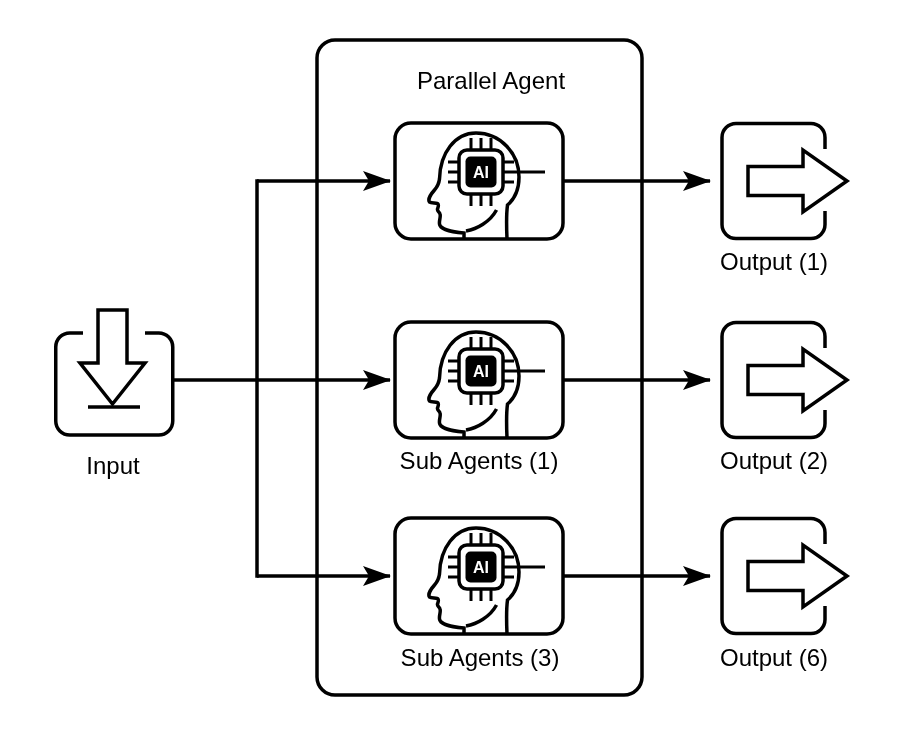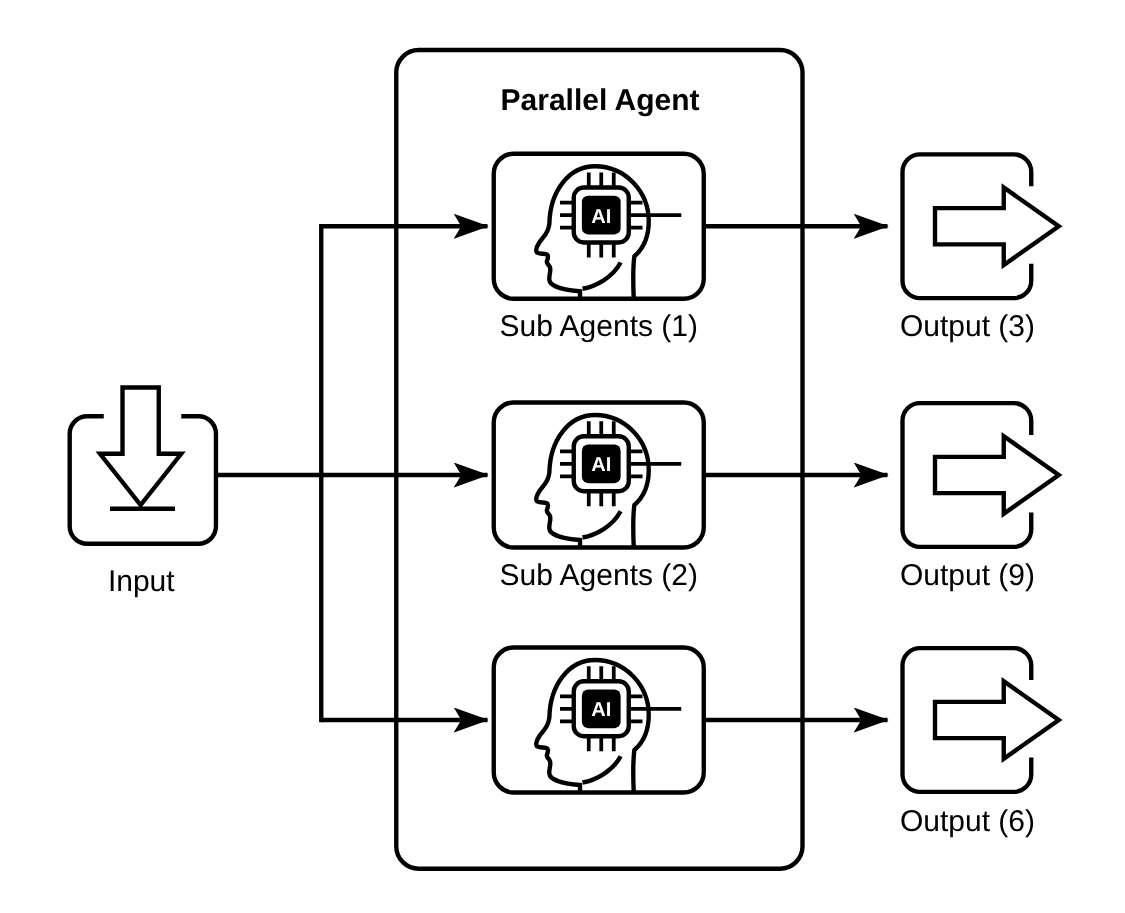--- a/index.html
+++ b/index.html
@@ -6,21 +6,21 @@
   .canvas{
     position:relative;width:900px;height:730px;background:#ffffff;
     overflow:hidden;font-family:"Liberation Sans",sans-serif;
   }
   .layer{position:absolute;left:0;top:0;}
   .node{position:absolute;}
   .lbl{
     position:absolute;transform:translate(-50%,-50%);
     font-size:24px;color:#000;white-space:nowrap;line-height:1;
   }
-  .ttl{font-weight:bold;}
+  .ttl{font-weight:normal;margin-left:11px;}
   svg text.chip-txt{
     font-family:"Liberation Sans",sans-serif;font-weight:bold;font-size:16px;fill:#fff;
   }
   .stroke{stroke:#000;stroke-width:3.5;fill:none;}
   .thin{stroke:#000;stroke-width:3;fill:none;}
 </style>
 </head>
 <body>
 
 <div class="canvas">
@@ -69,72 +69,72 @@
       <path d="M71 108 C82 106 95 99 101.5 87" class="stroke"></path>
       <path d="M76 27 V15 M86 27 V15 M96 27 V15 M76 71 V83 M86 71 V83 M96 71 V83
                M64 39 H53 M64 49 H53 M64 59 H53 M108 39 H119 M108 59 H119 M108 49 H150" class="thin"></path>
       <g>
         <rect x="64" y="27" width="44" height="44" rx="8" fill="#fff" class="stroke"></rect>
         <rect x="70.5" y="33.5" width="31" height="31" rx="5" fill="#000"></rect>
         <text x="86" y="55" text-anchor="middle" class="chip-txt">AI</text>
       </g>
     </g>
   </svg>
-  <div class="lbl" style="left:479px;top:262px">Sub Agents (1)</div>
 
   <svg class="node" style="left:390px;top:317px" width="180" height="126" viewBox="0 0 180 126">
     <rect x="5" y="5" width="168" height="116" rx="16" fill="#fff" class="stroke"></rect>
     <g transform="translate(5,5)">
       <path d="M69 116 L69 110 C56 109 45 106 44.5 101 C44 97 46 94 45 91 C44.5 89 42 88 42.5 86
                C43 84 44 83 43 81 C42 79.5 36.5 80.5 34.5 79 C33 77 35 72 39.5 67
                C43 63 44 60 44.5 56 C45 30 60 10 81 10 C105 10 124 30 124 54
                C124 67 119.5 76 112.5 82 C111 93 111.5 104 112 116" class="stroke"></path>
       <path d="M71 108 C82 106 95 99 101.5 87" class="stroke"></path>
       <path d="M76 27 V15 M86 27 V15 M96 27 V15 M76 71 V83 M86 71 V83 M96 71 V83
                M64 39 H53 M64 49 H53 M64 59 H53 M108 39 H119 M108 59 H119 M108 49 H150" class="thin"></path>
       <g>
         <rect x="64" y="27" width="44" height="44" rx="8" fill="#fff" class="stroke"></rect>
         <rect x="70.5" y="33.5" width="31" height="31" rx="5" fill="#000"></rect>
         <text x="86" y="55" text-anchor="middle" class="chip-txt">AI</text>
       </g>
     </g>
   </svg>
-  <div class="lbl" style="left:479px;top:461px">Sub Agents (2)</div>
+  <div class="lbl" style="left:479px;top:461px">Sub Agents (1)</div>
 
   <svg class="node" style="left:390px;top:513px" width="180" height="126" viewBox="0 0 180 126">
     <rect x="5" y="5" width="168" height="116" rx="16" fill="#fff" class="stroke"></rect>
     <g transform="translate(5,5)">
       <path d="M69 116 L69 110 C56 109 45 106 44.5 101 C44 97 46 94 45 91 C44.5 89 42 88 42.5 86
                C43 84 44 83 43 81 C42 79.5 36.5 80.5 34.5 79 C33 77 35 72 39.5 67
                C43 63 44 60 44.5 56 C45 30 60 10 81 10 C105 10 124 30 124 54
                C124 67 119.5 76 112.5 82 C111 93 111.5 104 112 116" class="stroke"></path>
       <path d="M71 108 C82 106 95 99 101.5 87" class="stroke"></path>
       <path d="M76 27 V15 M86 27 V15 M96 27 V15 M76 71 V83 M86 71 V83 M96 71 V83
                M64 39 H53 M64 49 H53 M64 59 H53 M108 39 H119 M108 59 H119 M108 49 H150" class="thin"></path>
       <g>
         <rect x="64" y="27" width="44" height="44" rx="8" fill="#fff" class="stroke"></rect>
         <rect x="70.5" y="33.5" width="31" height="31" rx="5" fill="#000"></rect>
         <text x="86" y="55" text-anchor="middle" class="chip-txt">AI</text>
       </g>
     </g>
   </svg>
+  <div class="lbl" style="left:480px;top:658px">Sub Agents (3)</div>
 
   <svg class="node" style="left:715px;top:114px" width="160" height="135" viewBox="0 0 160 135">
     <path d="M110 97 L110 110.5 A14 14 0 0 1 96 124.5 L21 124.5 A14 14 0 0 1 7 110.5
              L7 23.5 A14 14 0 0 1 21 9.5 L96 9.5 A14 14 0 0 1 110 23.5 L110 35" class="stroke"></path>
     <path d="M33 52.5 H88 V36 L132 67 L88 98 V81.5 H33 Z" fill="#fff" class="stroke"></path>
   </svg>
-  <div class="lbl" style="left:774px;top:262px">Output (3)</div>
+  <div class="lbl" style="left:774px;top:262px">Output (1)</div>
 
   <svg class="node" style="left:715px;top:313px" width="160" height="135" viewBox="0 0 160 135">
     <path d="M110 97 L110 110.5 A14 14 0 0 1 96 124.5 L21 124.5 A14 14 0 0 1 7 110.5
              L7 23.5 A14 14 0 0 1 21 9.5 L96 9.5 A14 14 0 0 1 110 23.5 L110 35" class="stroke"></path>
     <path d="M33 52.5 H88 V36 L132 67 L88 98 V81.5 H33 Z" fill="#fff" class="stroke"></path>
   </svg>
-  <div class="lbl" style="left:774px;top:461px">Output (9)</div>
+  <div class="lbl" style="left:774px;top:461px">Output (2)</div>
 
   <svg class="node" style="left:715px;top:509px" width="160" height="135" viewBox="0 0 160 135">
     <path d="M110 97 L110 110.5 A14 14 0 0 1 96 124.5 L21 124.5 A14 14 0 0 1 7 110.5
              L7 23.5 A14 14 0 0 1 21 9.5 L96 9.5 A14 14 0 0 1 110 23.5 L110 35" class="stroke"></path>
     <path d="M33 52.5 H88 V36 L132 67 L88 98 V81.5 H33 Z" fill="#fff" class="stroke"></path>
   </svg>
   <div class="lbl" style="left:774px;top:658px">Output (6)</div>
 
 </div>
 

